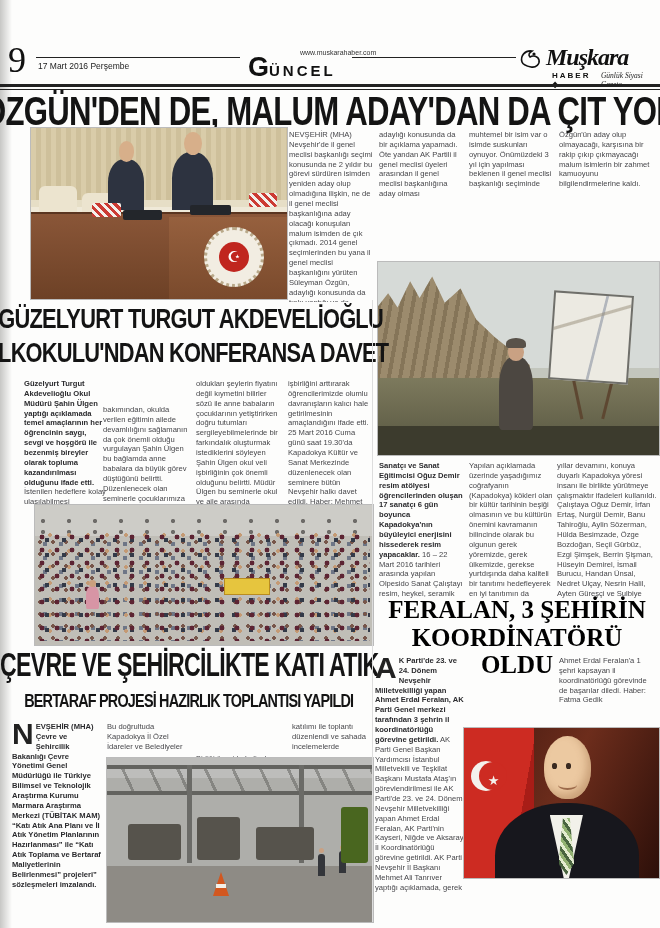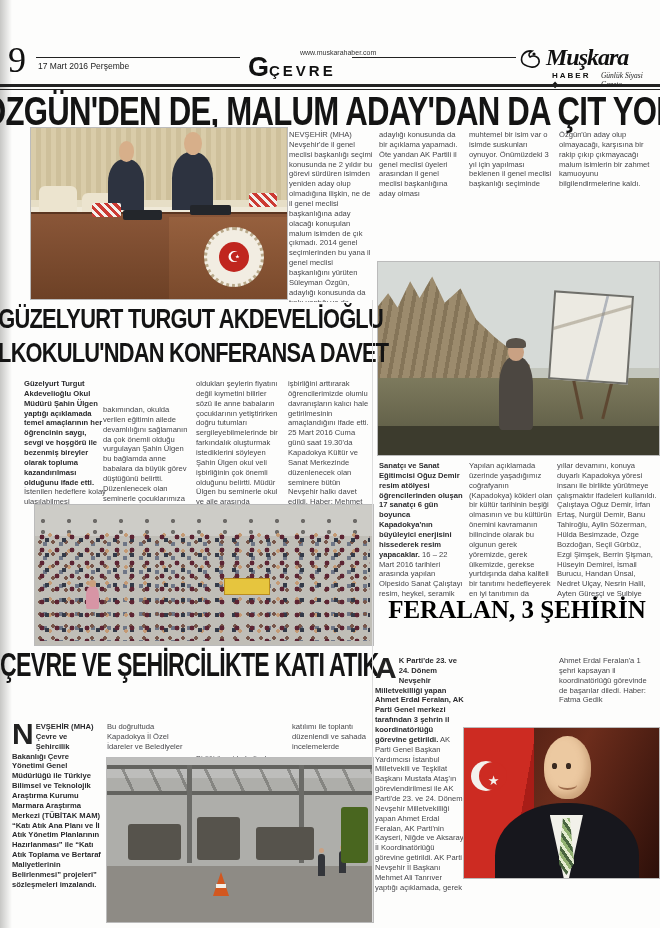--- a/index.html
+++ b/index.html
@@ -127,21 +127,21 @@
 
 <div class="sheet">
   <div class="abs edge"></div>
 
   <div class="abs pagenum" style="left:8px;top:42px;">9</div>
   <div class="abs rule" style="left:36px;top:57px;width:204px;height:1px;"></div>
   <div class="abs date" style="left:38px;top:61px;">17 Mart 2016 Perşembe</div>
 
   <div class="abs site" style="left:300px;top:49px;">www.muskarahaber.com</div>
   <div class="abs guncel" style="left:248px;top:52px;">
-    <span class="big">G</span><span class="rest">ÇEVRE</span>
+    <span class="big">G</span><span class="rest">ÜNCEL</span>
   </div>
   <div class="abs rule" style="left:352px;top:57px;width:164px;height:1px;"></div>
 
   <div class="abs" style="left:522px;top:44px;width:136px;">
     <svg width="26" height="26" viewBox="0 0 26 26" style="position:absolute;left:-4px;top:2px;">
       <path d="M4 16 C2 10 7 4 14 5 C11 7 10 9 12 11 C15 9 20 10 21 14 C22 18 18 22 13 21 C8 20 5 19 4 16 Z" fill="none" stroke="#111" stroke-width="1.6"></path>
       <circle cx="16" cy="8" r="1.6" fill="#111"></circle>
     </svg>
     <div class="brand" style="margin-left:24px;">Muşkara</div>
     <div style="margin-left:30px;display:flex;gap:4px;align-items:center;">
@@ -213,20 +213,23 @@
   <div class="abs photo cr" style="left:34px;top:504px;width:338px;height:140px;">
     <div class="cr-thin"></div>
     <div class="cr-mass"></div>
     <div class="cr-banner"></div>
     <div class="cr-kid"></div>
   </div>
 
   <div class="abs hlwrap" style="left:6px;top:648px;width:366px;height:40px;">
     <span class="cond" style="font-size:33px;transform:scaleX(0.70);">ÇEVRE VE ŞEHİRCİLİKTE KATI ATIK</span>
   </div>
+  <div class="abs hlwrap" style="left:6px;top:692px;width:366px;height:24px;">
+    <span class="cond" style="font-size:18px;transform:scaleX(0.80);">BERTARAF PROJESİ HAZIRLIK TOPLANTISI YAPILDI</span>
+  </div>
 
   <div class="abs col" style="left:12px;top:722px;width:90px;height:200px;font-weight:bold;color:#2b2b2e;">
     <span class="dropcap">N</span><span>EVŞEHİR (MHA) Çevre ve Şehircilik Bakanlığı Çevre Yönetimi Genel Müdürlüğü ile Türkiye Bilimsel ve Teknolojik Araştırma Kurumu Marmara Araştırma Merkezi (TÜBİTAK MAM) “Katı Atık Ana Planı ve İl Atık Yönetim Planlarının Hazırlanması” ile “Katı Atık Toplama ve Bertaraf Maliyetlerinin Belirlenmesi” projeleri” sözleşmeleri imzalandı.</span>
   </div>
   <div class="abs col" style="left:107px;top:722px;width:84px;height:32px;">Bu doğrultuda Kapadokya İl Özel İdareler ve Belediyeler</div>
   <div class="abs col" style="left:196px;top:722px;width:92px;height:32px;margin-top:32px;">Birliği üyesi belediyeler ve Katı Atık Toplama ve Bertaraf Tesislerinin</div>
   <div class="abs col" style="left:292px;top:722px;width:82px;height:32px;">katılımı ile toplantı düzenlendi ve sahada incelemelerde bulunuldu.</div>
 
   <div class="abs photo wh" style="left:106px;top:757px;width:266px;height:164px;">
     <div class="wh-truss"></div>
@@ -238,20 +241,21 @@
     <div class="wh-mach" style="left:34%;top:36%;width:16%;height:26%;"></div>
     <div class="wh-mach" style="left:56%;top:42%;width:22%;height:20%;"></div>
     <div class="wh-cone" style="left:40%;bottom:16%;"></div>
     <div class="wh-fig" style="right:10%;bottom:30%;"></div>
     <div class="wh-fig" style="right:18%;bottom:28%;"></div>
     <div class="wh-mach" style="right:2%;top:30%;width:10%;height:34%;background:#49661f;"></div>
   </div>
 
   <div class="abs serifhl" style="left:374px;top:596px;width:286px;font-size:25px;">
     <div>FERALAN, 3 ŞEHİRİN</div>
+    <div>KOORDİNATÖRÜ OLDU</div>
   </div>
 
   <div class="abs col" style="left:375px;top:656px;width:90px;height:266px;">
     <span class="dropcap">A</span><span class="b">K Parti'de 23. ve 24. Dönem Nevşehir Milletvekilliği yapan Ahmet Erdal Feralan, AK Parti Genel merkezi tarafından 3 şehrin il koordinatörlüğü görevine getirildi.</span><span> AK Parti Genel Başkan Yardımcısı İstanbul Milletvekili ve Teşkilat Başkanı Mustafa Ataş'ın görevlendirilmesi ile AK Parti'de 23. ve 24. Dönem Nevşehir Milletvekilliği yapan Ahmet Erdal Feralan, AK Parti'nin Kayseri, Niğde ve Aksaray İl Koordinatörlüğü görevine getirildi. AK Parti Nevşehir İl Başkanı Mehmet Ali Tanrıver yaptığı açıklamada, gerek</span>
   </div>
   <div class="abs col" style="left:559px;top:656px;width:98px;height:66px;">Ahmet Erdal Feralan'a 1 şehri kapsayan il koordinatörlüğü görevinde de başarılar diledi. Haber: Fatma Gedik</div>
 
   <div class="abs photo pt" style="left:463px;top:727px;width:195px;height:150px;">
     <div class="pt-flag">
       <div class="pt-cres"></div>

